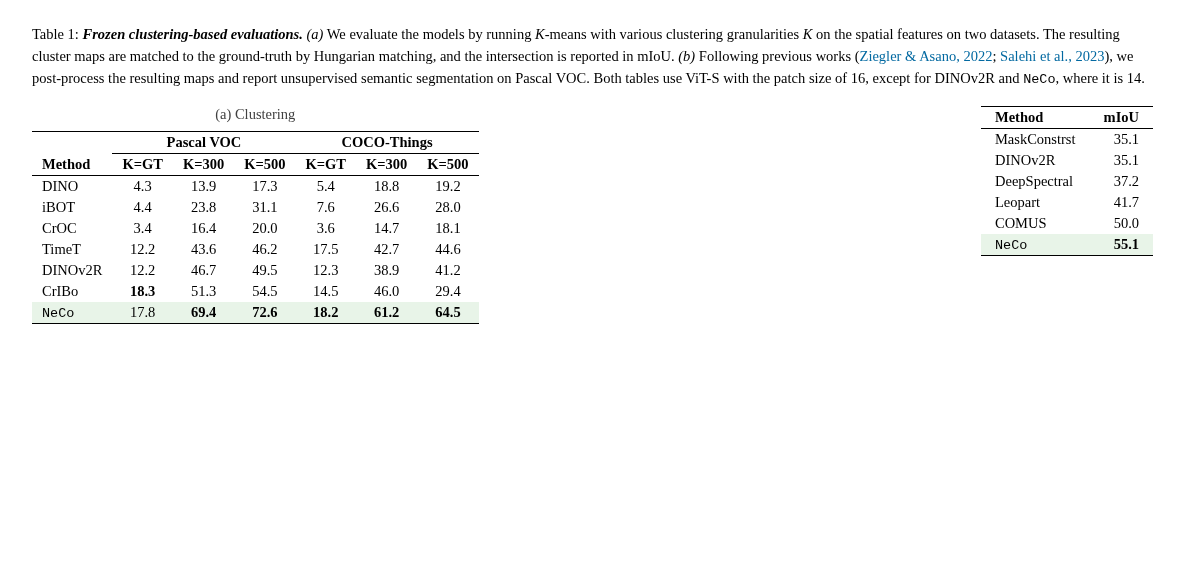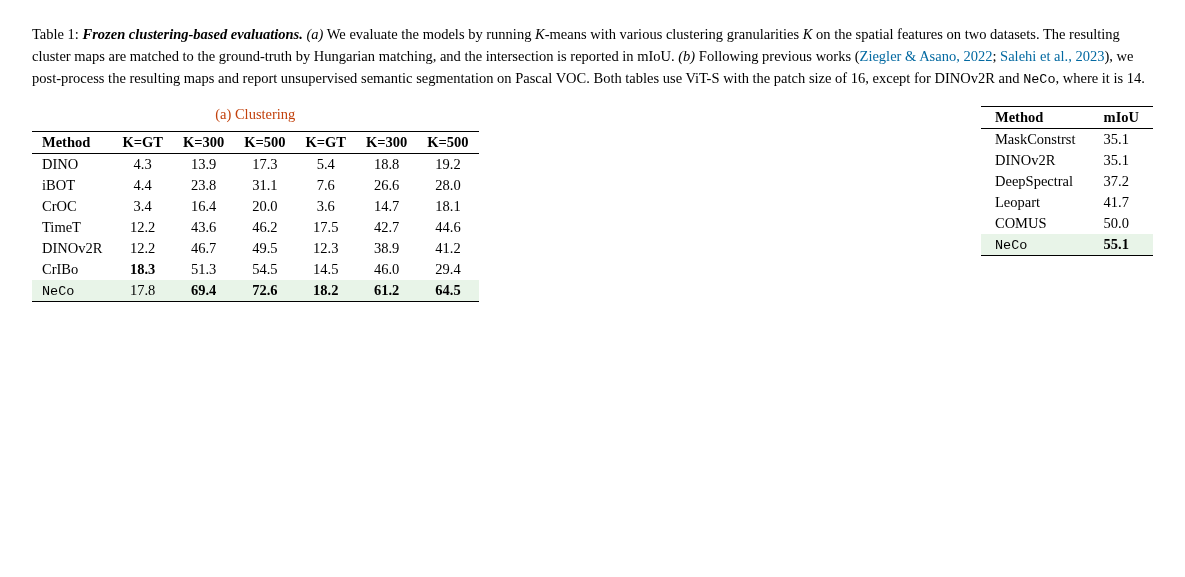--- a/index.html
+++ b/index.html
@@ -41,21 +41,21 @@
       flex: 0 0 auto;
     }
     .semseg-section {
       flex: 0 0 auto;
       margin-left: auto;
     }
     .sub-caption {
       text-align: center;
       font-size: 14.5px;
       margin-bottom: 8px;
-      color: #c2410c;
+      color: #404040;
     }
     table {
       border-collapse: collapse;
       font-size: 14.5px;
     }
     .clustering-table th,
     .clustering-table td {
       padding: 2px 10px;
       text-align: center;
       white-space: nowrap;
@@ -69,21 +69,21 @@
     }
     .clustering-table .header-row-2 th {
       border-bottom: 1px solid #000;
     }
     .clustering-table tbody tr:last-child td {
       border-bottom: 1.5px solid #000;
     }
     .semseg-table th,
     .semseg-table td {
       padding: 2px 14px;
-      text-align: left;
+      text-align: right;
       white-space: nowrap;
     }
     .semseg-table th:first-child,
     .semseg-table td:first-child {
       text-align: left;
     }
     .semseg-table thead tr:first-child th {
       border-top: 1.5px solid #000;
     }
     .semseg-table .header-row-1 th {
@@ -113,20 +113,25 @@
   mIoU. <em>(b)</em> Following previous works (<a>Ziegler &amp; Asano, 2022</a>; <a>Salehi et al., 2023</a>), we post-process
   the resulting maps and report unsupervised semantic segmentation on Pascal VOC. Both tables use
   ViT-S with the patch size of 16, except for DINOv2R and <code>NeCo</code>, where it is 14.</span>
 </div>
 
 <div class="tables-wrapper">
   <div class="clustering-section">
     <div class="sub-caption">(a) Clustering</div>
     <table class="clustering-table">
       <thead>
+        <tr>
+          <th></th>
+          <th colspan="3" class="col-span-header bold">Pascal VOC</th>
+          <th colspan="3" class="col-span-header bold">COCO-Things</th>
+        </tr>
         <tr class="header-row-2">
           <th class="bold">Method</th>
           <th>K=GT</th>
           <th>K=300</th>
           <th>K=500</th>
           <th>K=GT</th>
           <th>K=300</th>
           <th>K=500</th>
         </tr>
       </thead>

